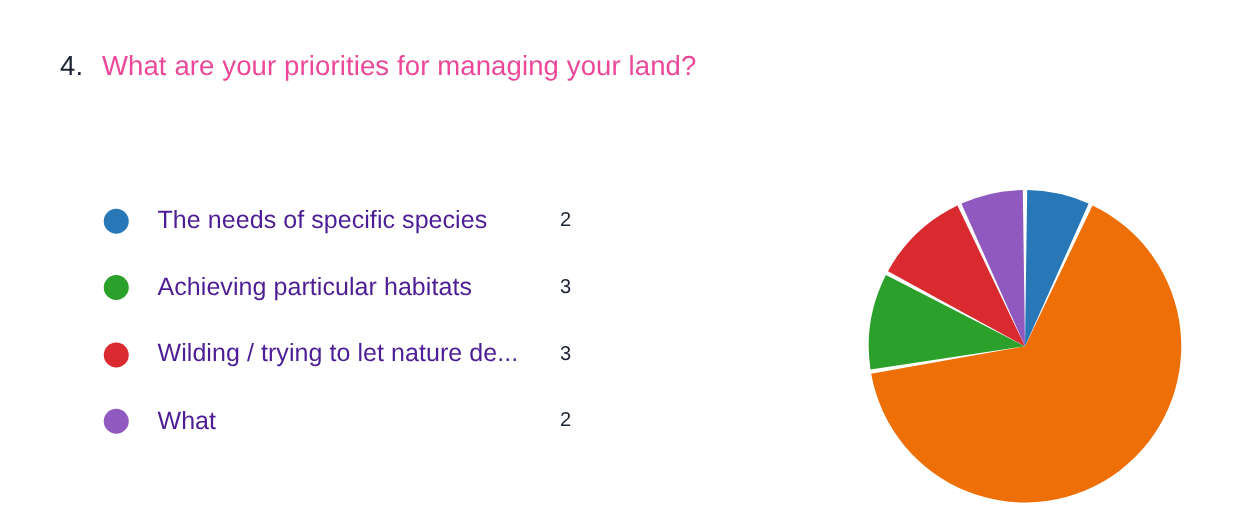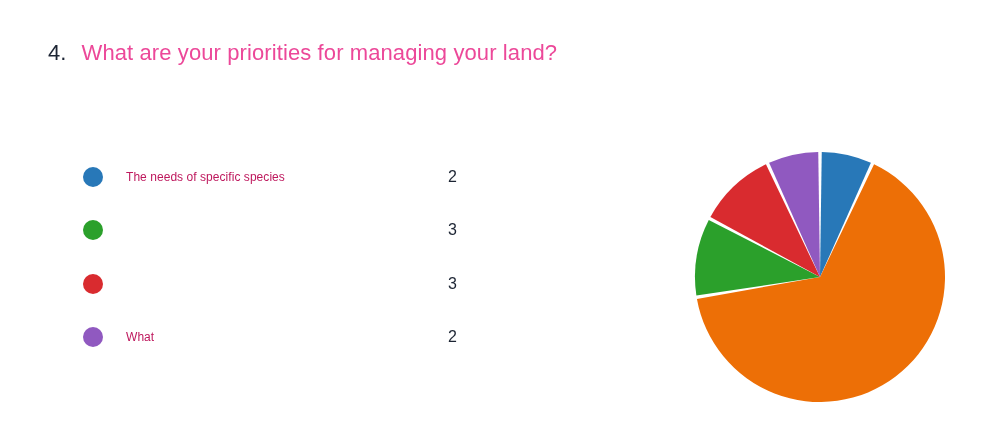--- a/index.html
+++ b/index.html
@@ -55,22 +55,22 @@
   }
   .legend-swatch {
     width: 20px;
     height: 20px;
     border-radius: 50%;
     flex: 0 0 auto;
   }
   .legend-label {
     position: absolute;
     left: 43px;
-    font-size: 12px;
-    color: #be185d;
+    font-size: 20px;
+    color: #4c1d95;
     white-space: nowrap;
     letter-spacing: 0.05px;
   }
   .legend-count {
     position: absolute;
     left: 365px;
     font-size: 16px;
     color: #1c2433;
     white-space: nowrap;
   }
@@ -101,24 +101,26 @@
   </div>
 
   <div id="legend">
       <div class="legend-row">
         <span class="legend-swatch" style="background: rgb(40, 120, 184);"></span>
         <span class="legend-label">The needs of specific species</span>
         <span class="legend-count">2</span>
       </div>
       <div class="legend-row">
         <span class="legend-swatch" style="background: rgb(43, 160, 43);"></span>
+        <span class="legend-label">Achieving particular habitats</span>
         <span class="legend-count">3</span>
       </div>
       <div class="legend-row">
         <span class="legend-swatch" style="background: rgb(217, 43, 47);"></span>
+        <span class="legend-label">Wilding / trying to let nature de...</span>
         <span class="legend-count">3</span>
       </div>
       <div class="legend-row">
         <span class="legend-swatch" style="background: rgb(144, 89, 192);"></span>
         <span class="legend-label">What</span>
         <span class="legend-count">2</span>
       </div>
     </div>
 
   <div id="pie-chart">

